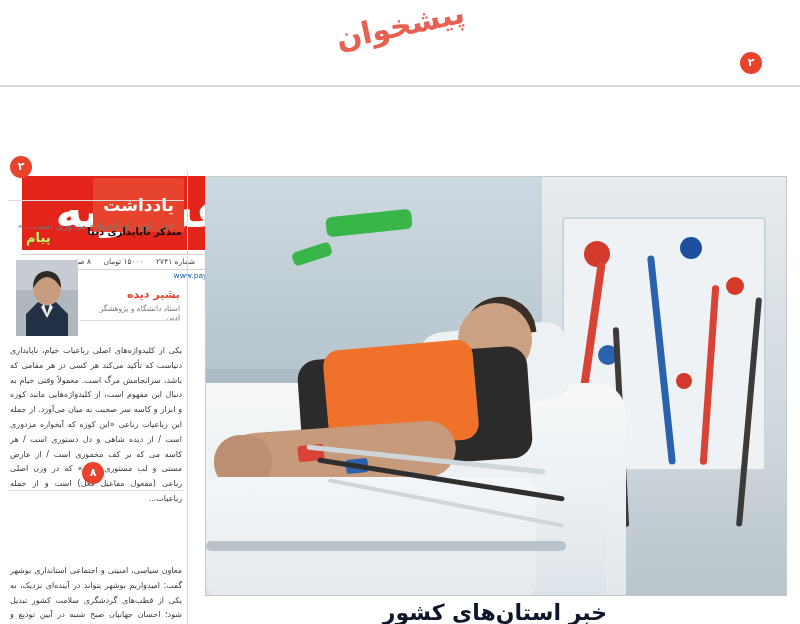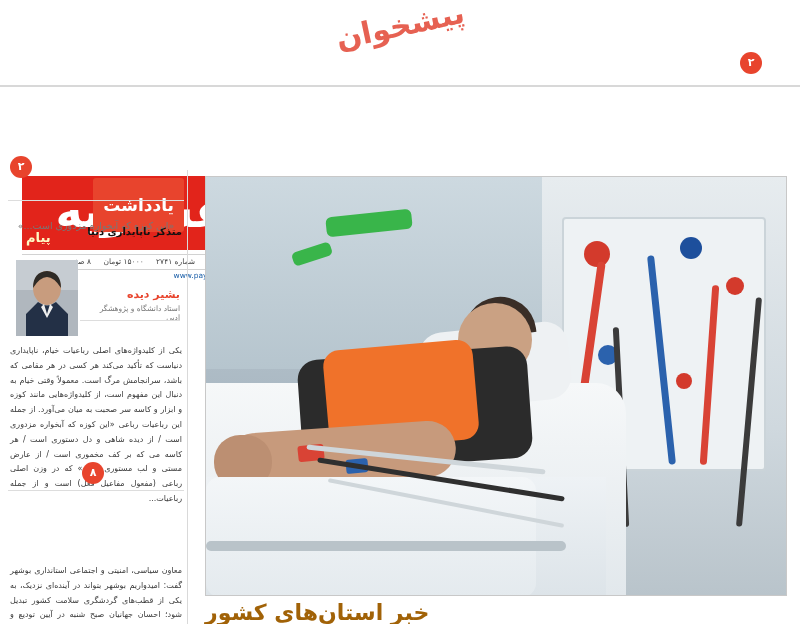--- a/index.html
+++ b/index.html
@@ -77,21 +77,21 @@
     background:#e2241b;
   }
   .np-logo-text{
     position:absolute;left:0;top:4px;width:238px;height:62px;
     color:#fff;font-size:46px;font-weight:bold;text-align:center;
     line-height:62px;letter-spacing:-2px;
     font-family:"DejaVu Sans","Liberation Sans",sans-serif;
   }
   .np-logo-sub{
     position:absolute;left:4px;top:54px;
-    color:#fef9c3;font-size:13px;font-weight:bold;
+    color:#bef264;font-size:13px;font-weight:bold;
   }
   .np-top-meta{
     position:absolute;left:256px;top:2px;width:120px;
     font-size:7px;color:#555;text-align:right;
   }
   .np-date{
     position:absolute;left:252px;top:14px;width:148px;text-align:center;
   }
   .np-day{font-size:17px;font-weight:bold;color:#111;}
   .np-num{font-size:17px;font-weight:bold;color:#111;letter-spacing:1px;margin-top:6px;}
@@ -247,21 +247,21 @@
   }
   .ph-green2{
     position:absolute;left:86px;top:70px;width:40px;height:14px;background:#39b54a;border-radius:5px;transform:rotate(-18deg);
   }
   .ph-rail{
     position:absolute;left:0px;top:364px;width:360px;height:10px;background:#b9c3c9;border-radius:6px;
   }
   
   .bottom-head{
     position:absolute;left:205px;top:430px;width:580px;
-    text-align:left;font-size:22px;font-weight:bold;color:#a16207;
+    text-align:center;font-size:22px;font-weight:bold;color:#0f172a;
     direction:rtl;
   }
 </style>
 </head>
 <body>
 
 <div class="topbar">
   <div class="top-badge">۲</div>
   <div class="watermark">
     <span class="wm-fa">پیشخوان</span>

